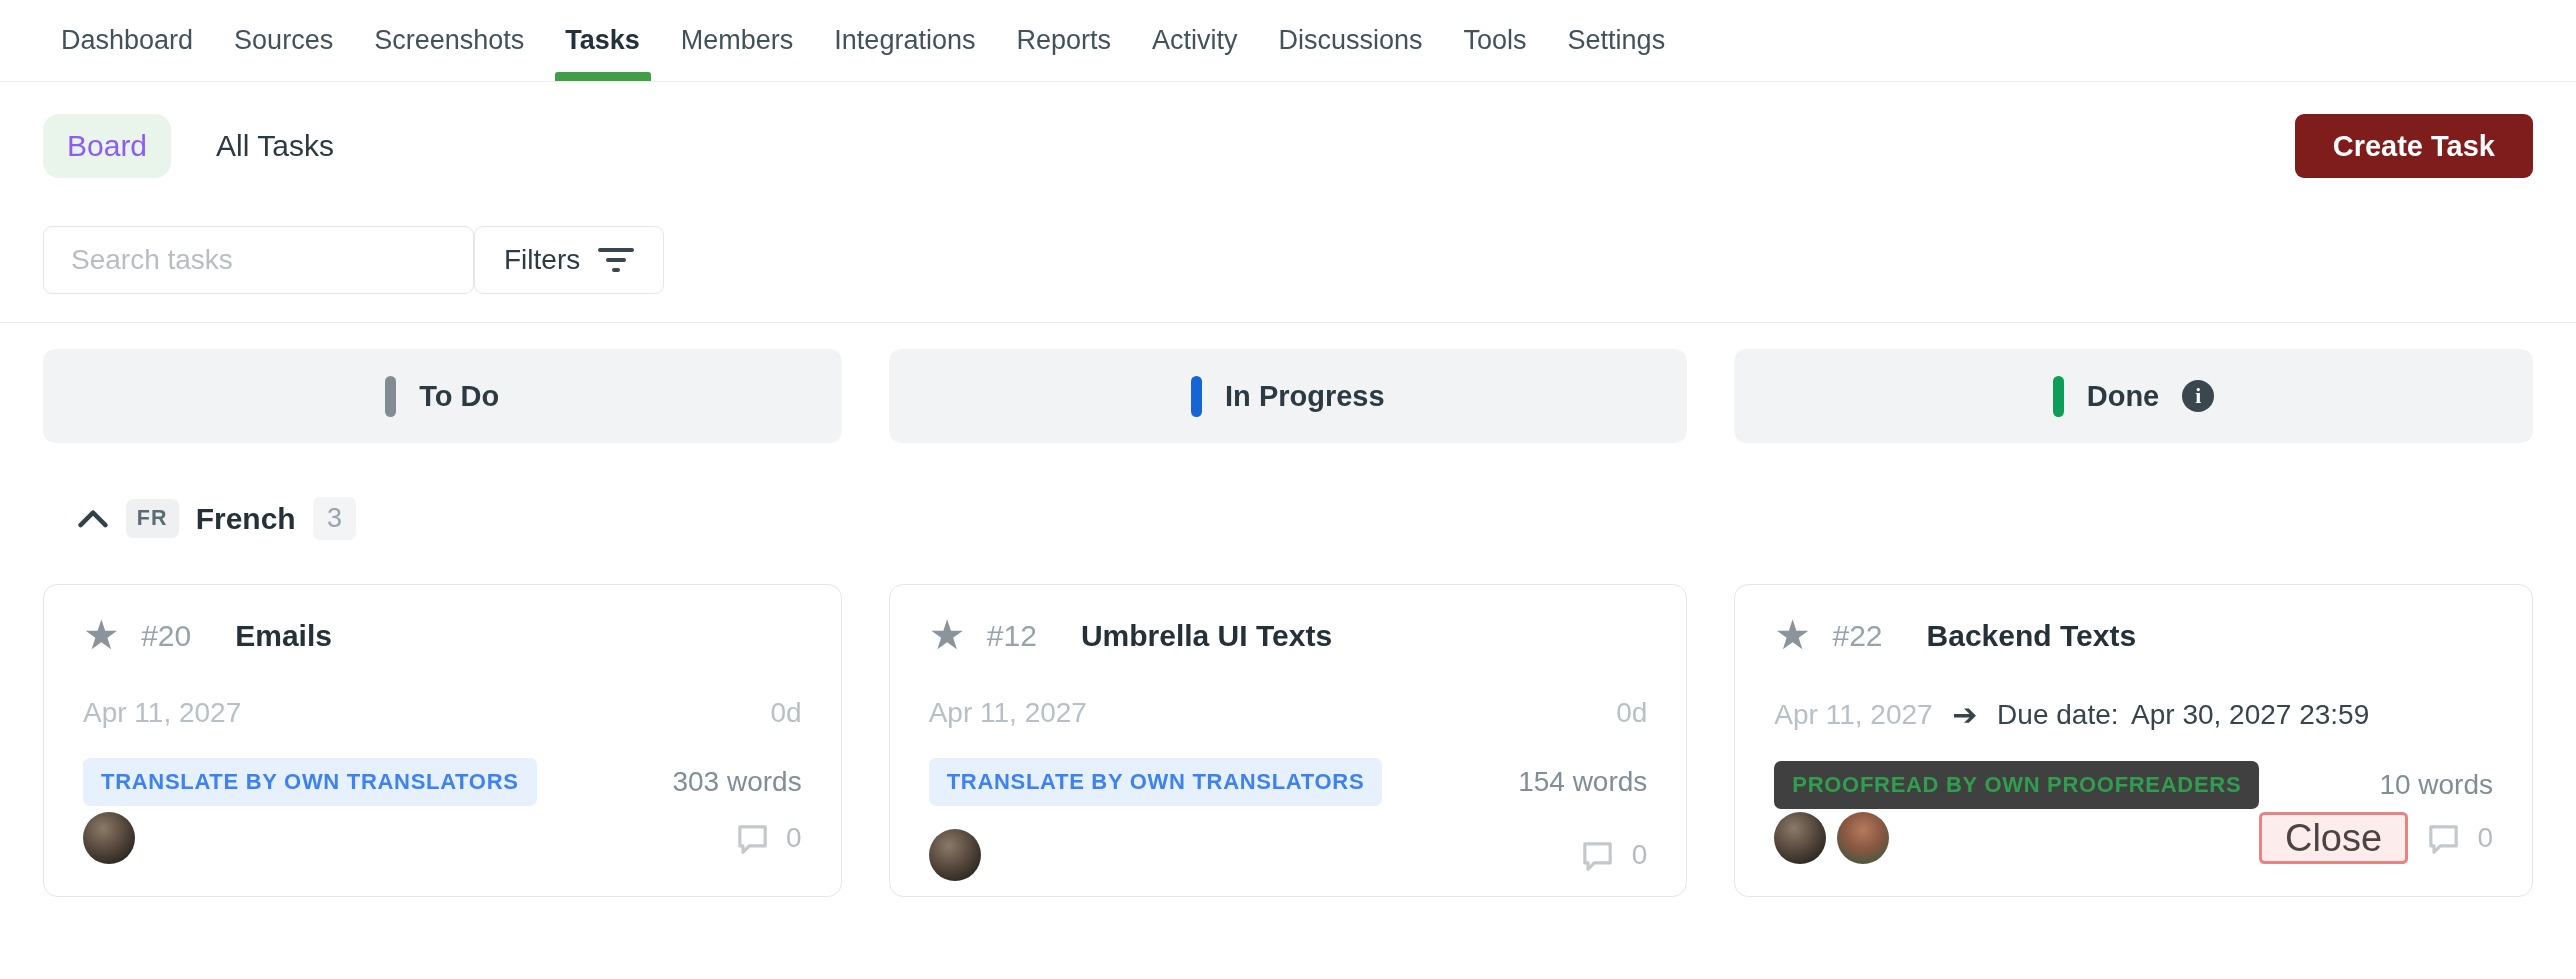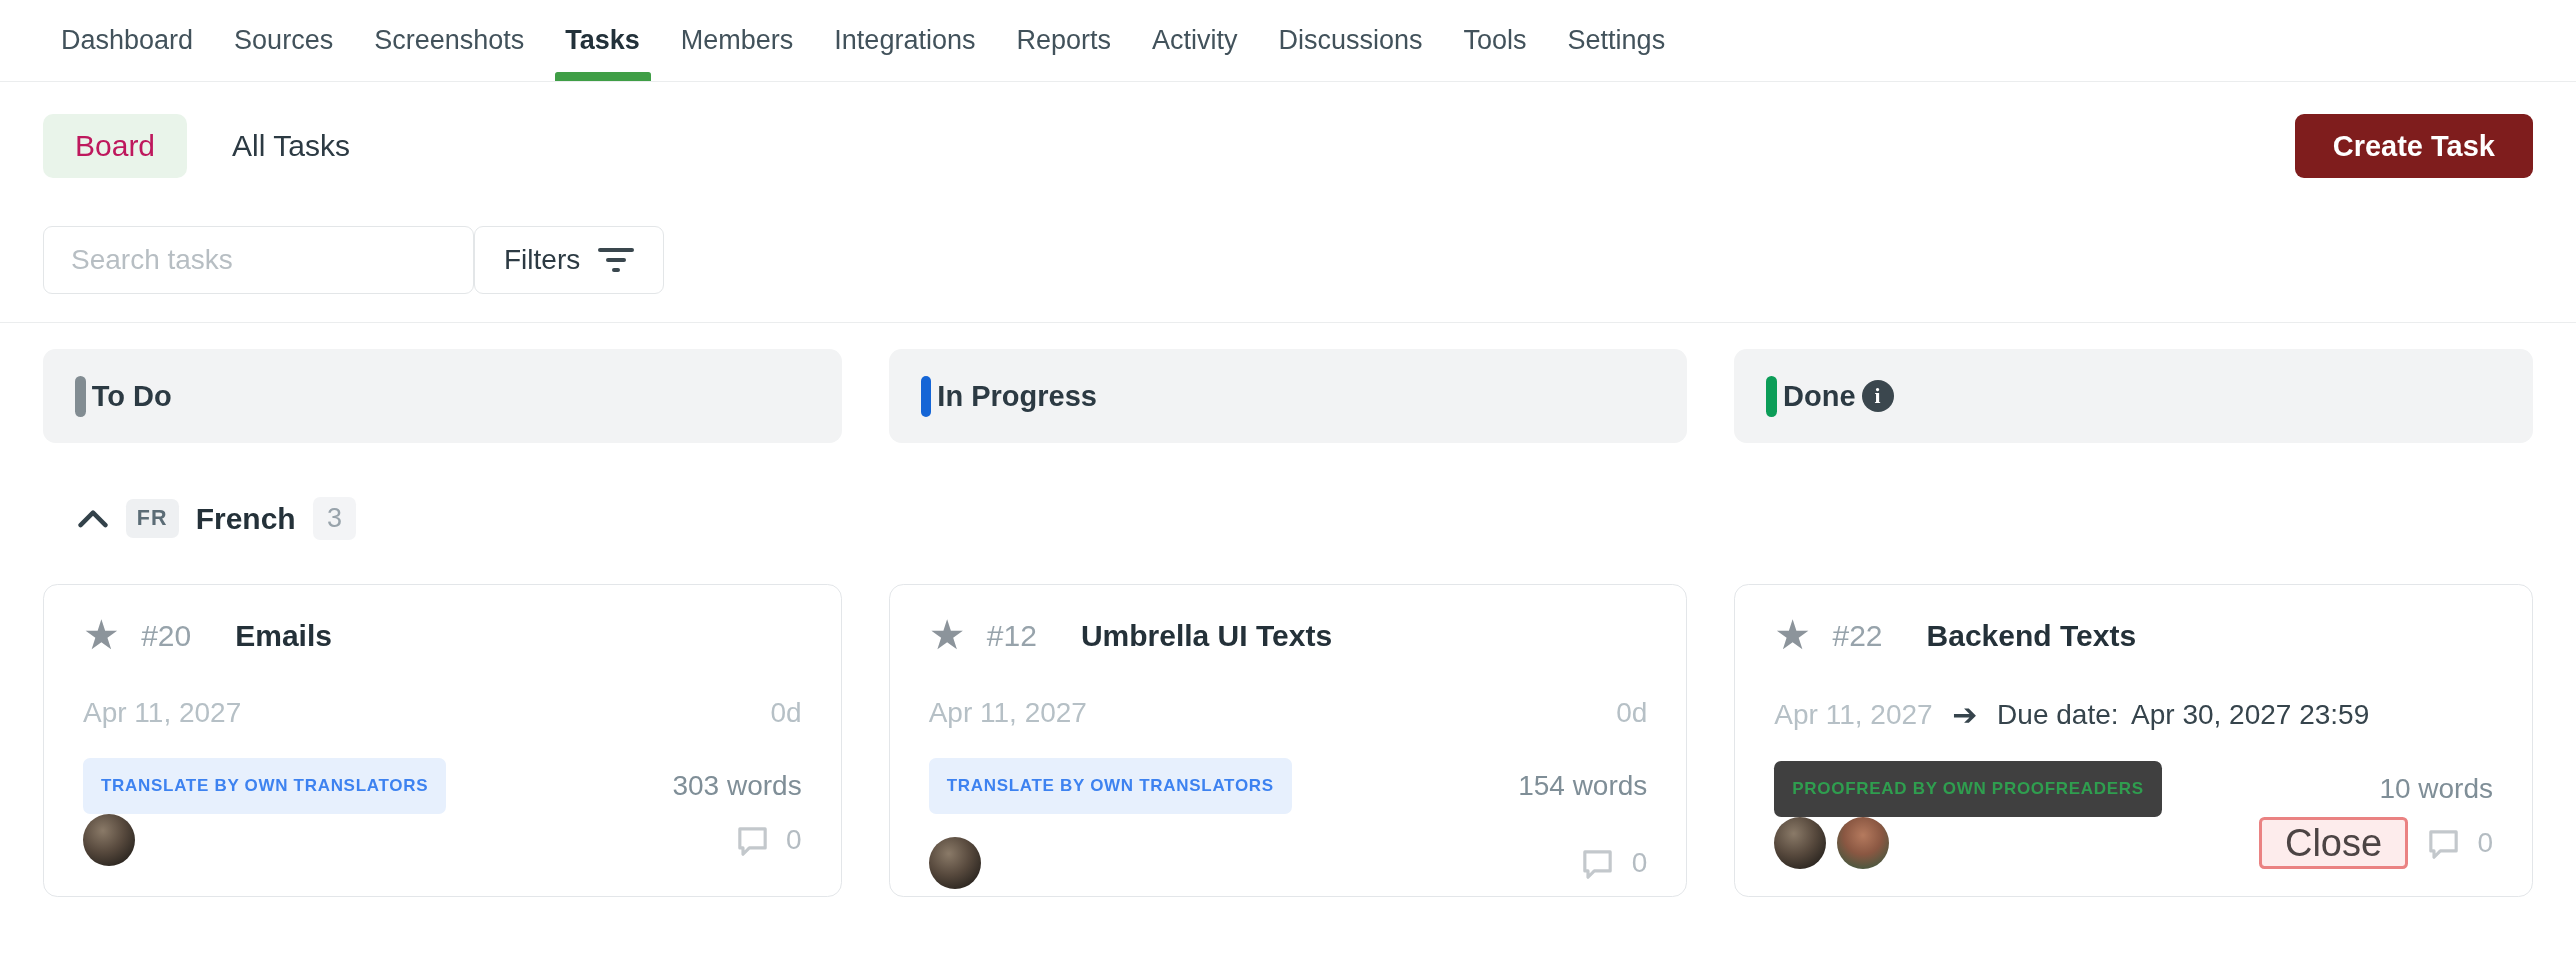--- a/index.html
+++ b/index.html
@@ -10,22 +10,22 @@
   .topnav { height:82px; display:flex; align-items:center; gap:41px;
     padding:0 61px; border-bottom:1.8px solid #ebedee; }
   .nav-item { position:relative; height:100%; display:flex; align-items:center;
     font-size:27px; color:#42525b; cursor:pointer; white-space:nowrap; }
   .nav-item.active { color:#22313a; font-weight:bold; }
   .nav-item.active::after { content:""; position:absolute; left:-10.7px; right:-10.7px;
     bottom:0; height:9px; background:#3f9e46; border-radius:2.7px 2.7px 0 0; }
 
   
   .view-tabs { margin:32px 43px 0; height:64px; display:flex; align-items:center; }
-  .board-pill { height:64px; padding:0 32px; display:flex; align-items:center;
-    background:#e9f4ea; border-radius:10px; color:#be185d; font-size:30px; cursor:pointer; }
+  .board-pill { height:64px; padding:0 24px; display:flex; align-items:center;
+    background:#e9f4ea; border-radius:16px; color:#8b5cf6; font-size:30px; cursor:pointer; }
   .all-tasks { margin-left:45px; font-size:30px; color:#2c3a43; cursor:pointer; }
   .create-btn { margin-left:auto; height:64px; padding:0 38px; display:flex;
     align-items:center; background:#7f1d1d; border:none; border-radius:9px;
     color:#ffffff; font-size:29px; font-weight:bold; cursor:pointer;
     font-family:inherit; }
 
   
   .filter-row { margin:48px 43px 0; display:flex; }
   .search-input { width:431px; height:68px; border:1.8px solid #e3e6e8; border-radius:9px;
     padding:0 27px; font-size:28px; color:#2c3a43; font-family:inherit; outline:none; }
@@ -37,21 +37,21 @@
   .filter-icon i { display:block; background:#3a474e; border-radius:2.7px; height:4.5px; }
   .filter-icon i:nth-child(1){ width:36px; } .filter-icon i:nth-child(2){ width:19.7px; }
   .filter-icon i:nth-child(3){ width:8px; }
 
   .divider { margin-top:28px; border:none; border-top:1.8px solid #ebedee; }
 
   
   .grid3 { margin:0 43px; display:grid; grid-template-columns:repeat(3,1fr); gap:47px; }
   .columns-row { margin-top:26px; }
   .col-header { height:94px; background:#f2f3f4; border-radius:12.5px; display:flex;
-    align-items:center; padding:0 32px; gap:6px; }
+    align-items:center; padding:0 32px; gap:23px;justify-content:center; }
   .col-bar { width:10.7px; height:41px; border-radius:5.4px; }
   .col-bar.todo { background:#828c92; }
   .col-bar.inprogress { background:#1565d6; }
   .col-bar.done { background:#0c9d58; }
   .col-title { font-size:29px; font-weight:bold; color:#2c3a43; }
   .info-icon { width:32px; height:32px; border-radius:50%; background:#3b474e;
     color:#fff; font-size:21.5px; font-weight:bold; display:flex; align-items:center;
     justify-content:center; cursor:pointer; font-family:"Liberation Serif",serif; }
 
   
@@ -71,21 +71,21 @@
   .star-icon { font-size:41px; color:#8c949b; line-height:1; cursor:pointer; }
   .task-id { font-size:30px; color:#97a3ab; margin-left:5.4px; }
   .task-title { font-size:30px; font-weight:bold; color:#243139;margin-left:28px; }
   .date-row { margin-top:41px; display:flex; align-items:center; font-size:28px; }
   .date-muted { color:#b6c0c6; }
   .arrow-glyph { margin:0 19.7px; font-size:30px; color:#36444c; }
   .due-label { color:#36444c; margin-right:12.5px; }
   .due-value { color:#36444c; }
   .spacer { flex:1; }
   .badge-row { margin-top:29px; display:flex; align-items:center; }
-  .status-badge { font-size:17px; font-weight:bold; letter-spacing:0.7px; padding:18px 18px;
+  .status-badge { font-size:22px; font-weight:bold; letter-spacing:0.7px; padding:11px 18px;
     border-radius:7.2px; white-space:nowrap; }
   .badge-blue { background:#e7f0fd; color:#3d82f0; }
   .badge-green { background:#404040; color:#2f9e4f; }
   .words { font-size:28px; color:#7f8e97; }
   .progress-track { margin-top:23px; height:10.7px; background:#edeff1; border-radius:5.4px;
     overflow:hidden; }
   .progress-fill { height:100%; background:#8fbdf0; border-radius:5.4px; }
   .card-footer { margin-top:auto; display:flex; align-items:center; }
   .avatar { width:52px; height:52px; border-radius:50%; flex:none; }
   .avatar + .avatar { margin-left:10.7px; }

